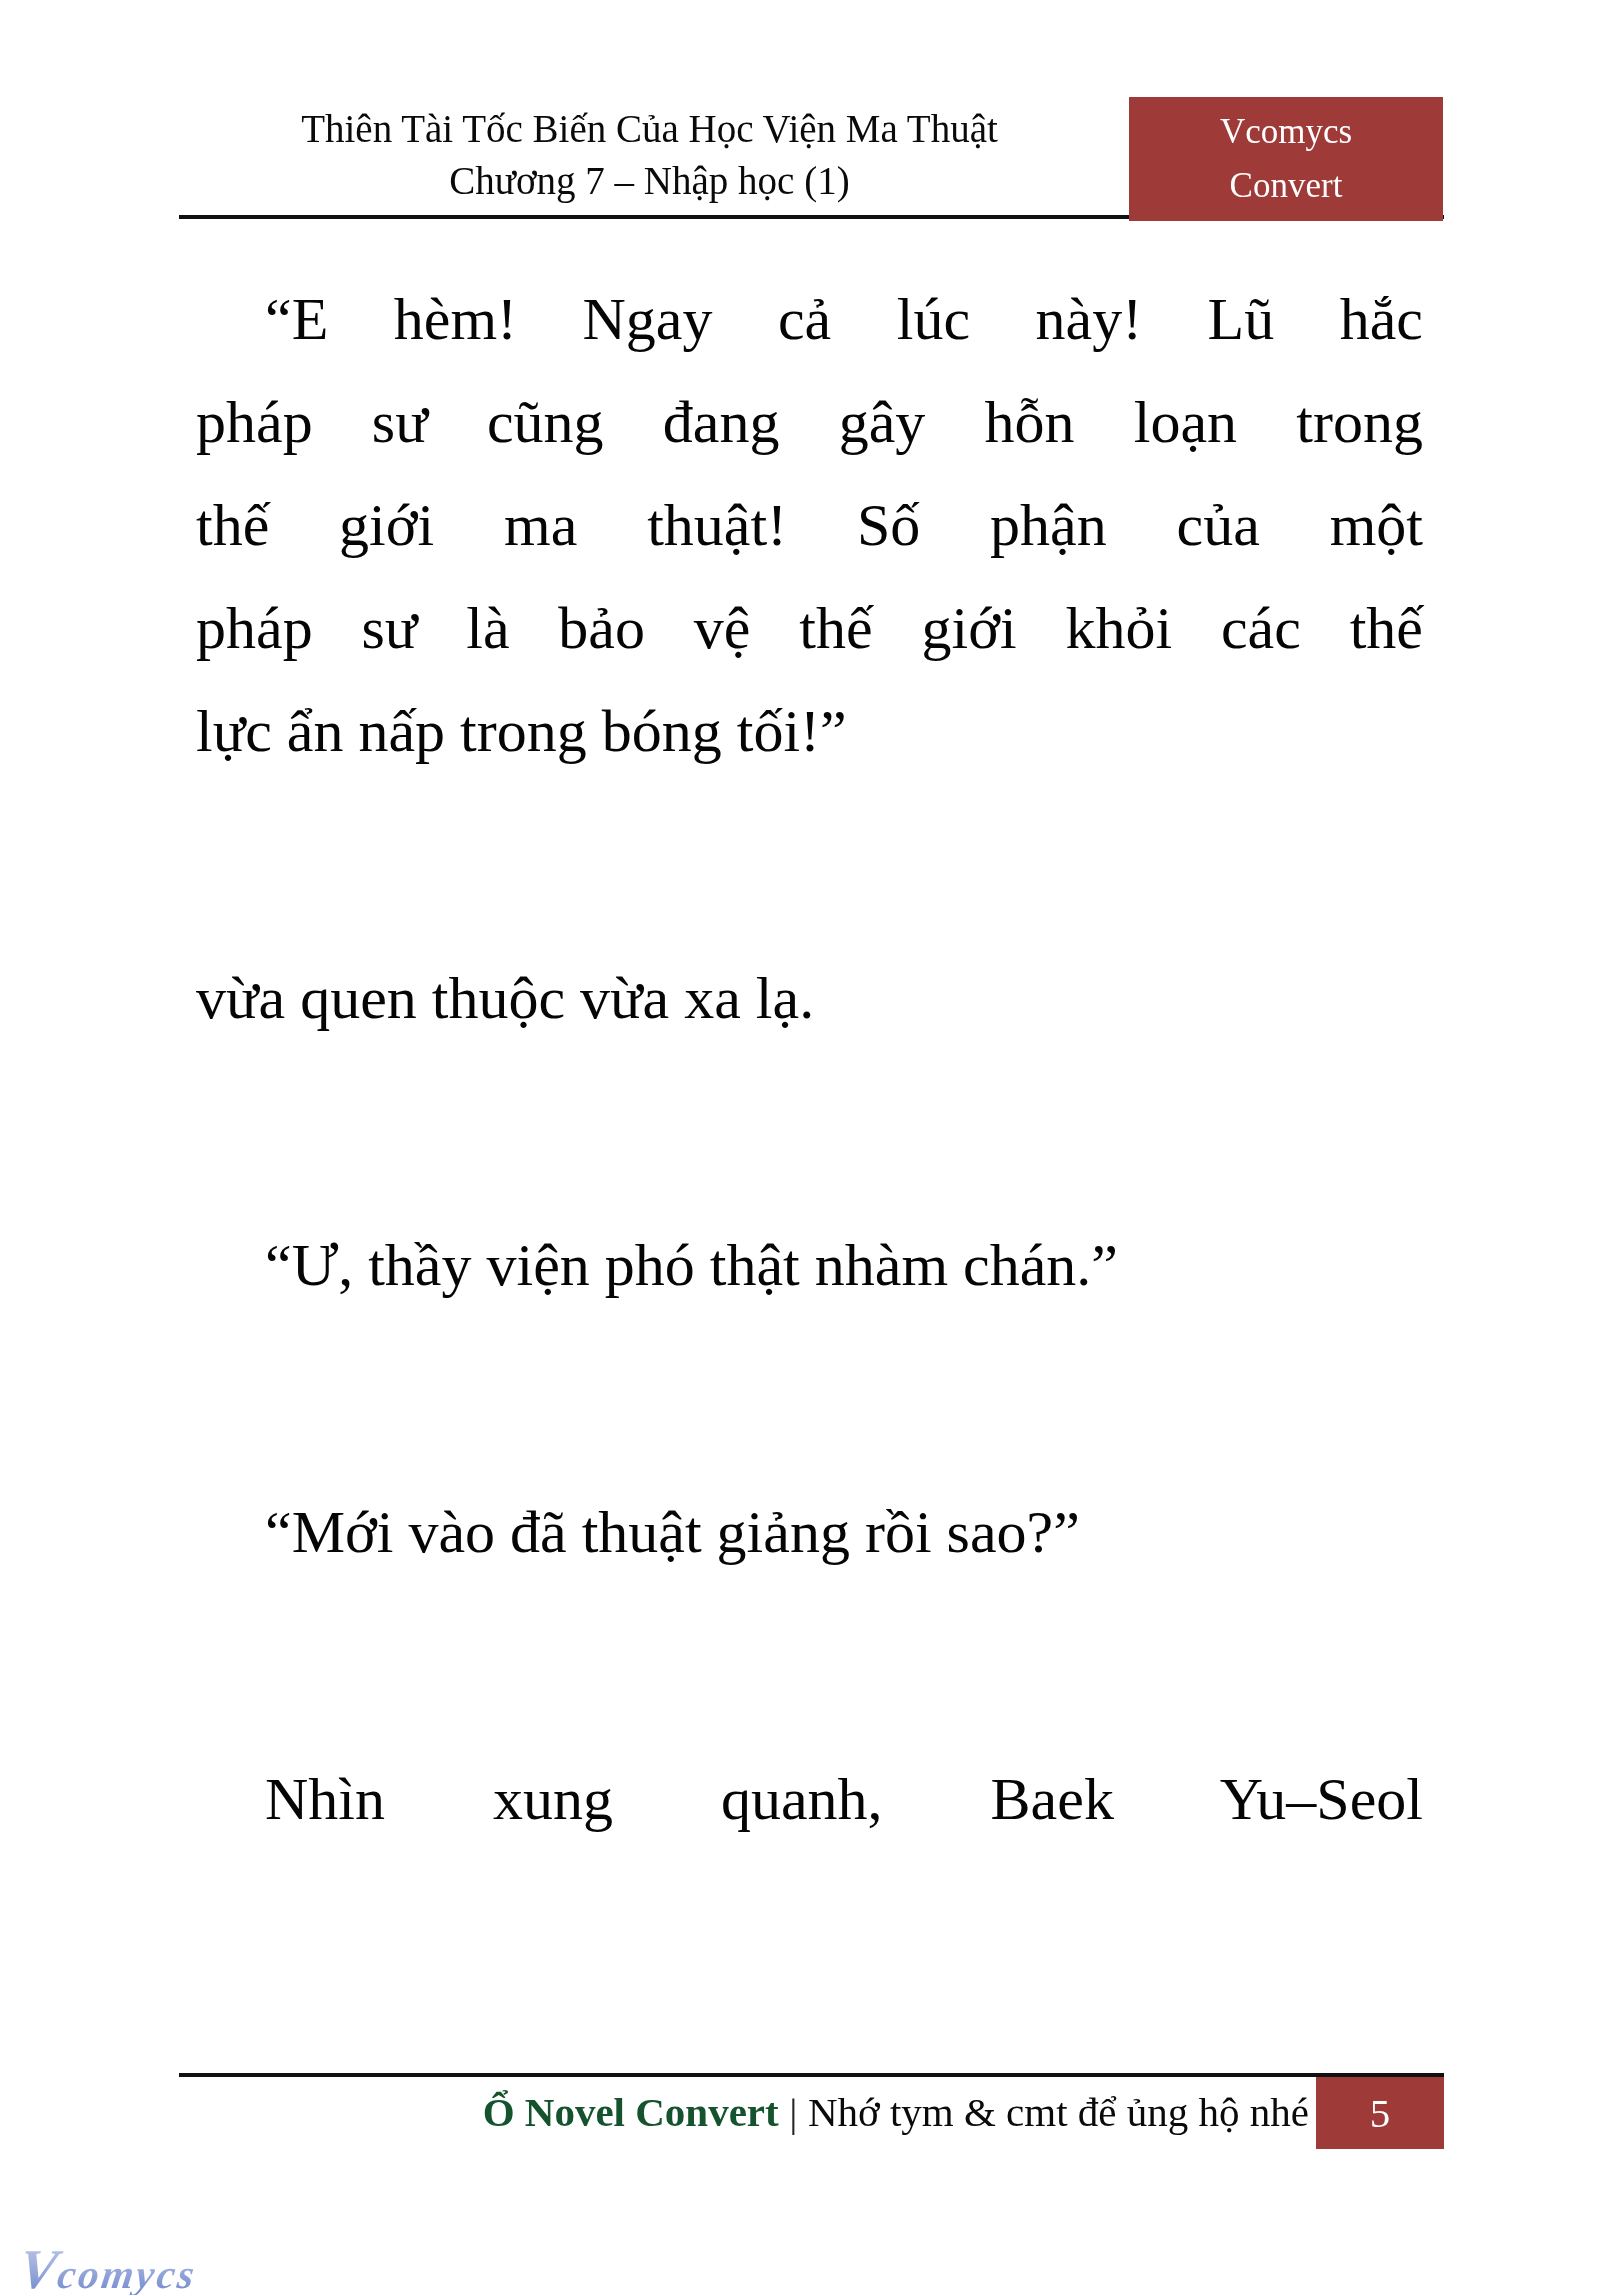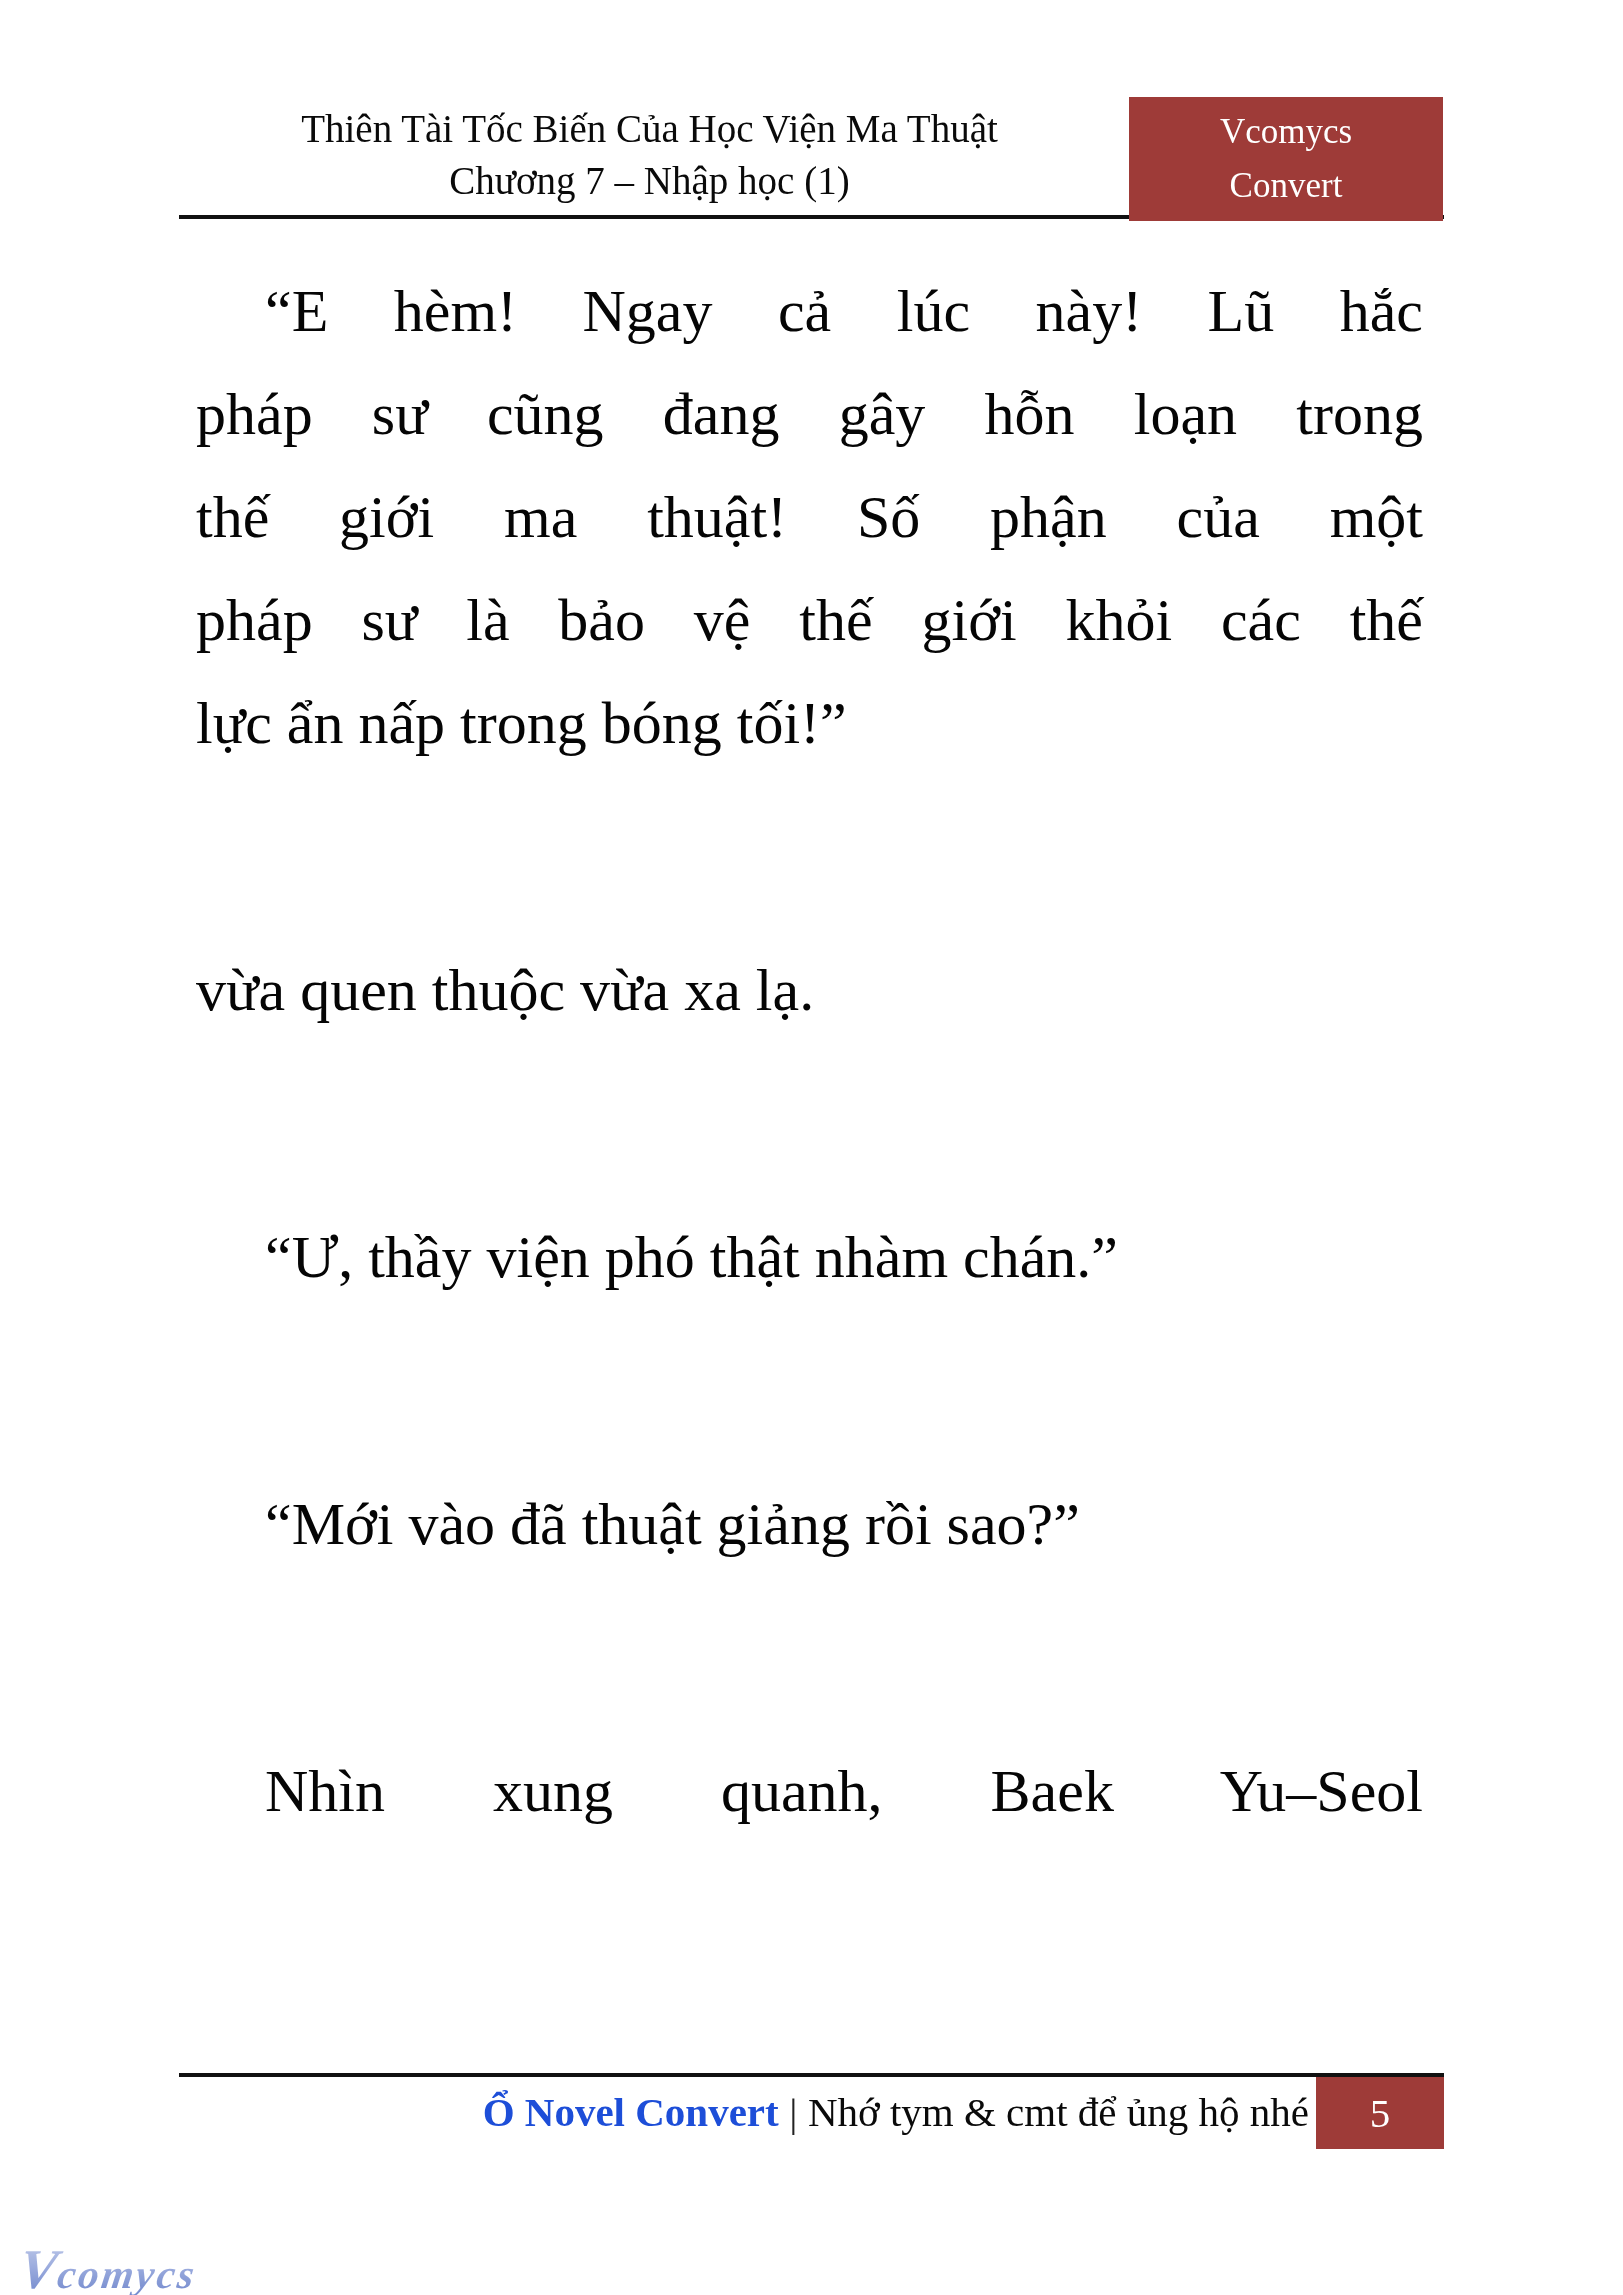--- a/index.html
+++ b/index.html
@@ -35,21 +35,21 @@
   .header-rule {
     position: absolute;
     left: 179px; top: 215px; width: 1265px; height: 3.9px;
     background: #111111;
     z-index: 1;
   }
 
   
   .content {
     position: absolute;
-    left: 196px; top: 260px; width: 1227px;
+    left: 196px; top: 268px; width: 1227px;
     font-size: 60px; line-height: 103px;
     color: #050505;
   }
   .paragraph { margin: 0 0 164px 0; }
   .paragraph:last-child { margin-bottom: 0; }
   .line { text-align: justify; text-align-last: justify; }
   .line.first { text-indent: 69px; }
   .line.last { text-align-last: left; }
 
   
@@ -60,21 +60,21 @@
     z-index: 1;
   }
   .footer-text {
     position: absolute;
     left: 179px; top: 2085px; width: 1130px;
     text-align: right;
     font-size: 41px; line-height: 55px;
     white-space: nowrap;
     color: #0a0a0a;
   }
-  .footer-brand { color: #1d4ed8; font-weight: bold; }
+  .footer-brand { color: #14532d; font-weight: bold; }
   .footer-sep { color: #222222; padding: 0 10.5px; font-weight: normal; }
   .footer-badge {
     position: absolute;
     left: 1316px; top: 2077px; width: 128px; height: 72px;
     background: #9e3b38;
     color: #ffffff;
     display: flex; align-items: center; justify-content: center;
     font-size: 41px;
     z-index: 3;
   }

